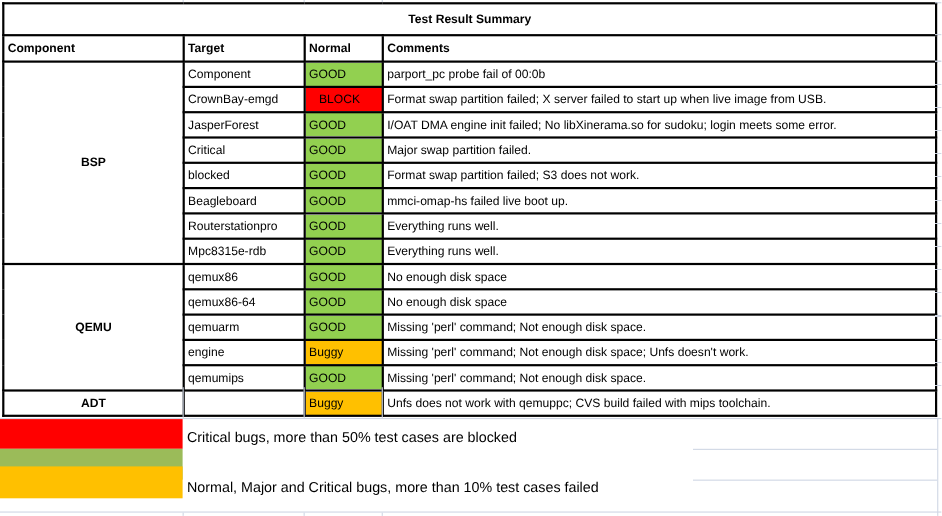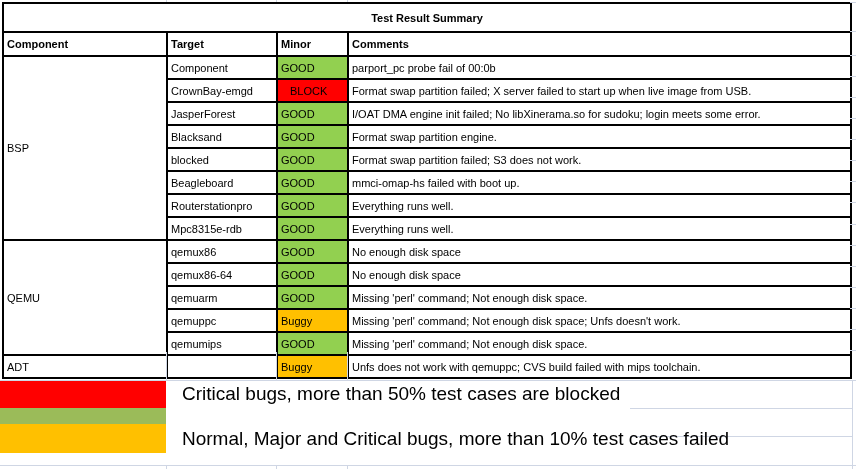--- a/index.html
+++ b/index.html
@@ -12,34 +12,34 @@
     position:absolute;left:2px;top:2px;width:848px;
     border-collapse:collapse;table-layout:fixed;
   }
   table.result td{
     border:2px solid #000;padding:0 3px;font-size:11px;
     vertical-align:middle;overflow:hidden;white-space:nowrap;background:#fff;margin-left:32px;
   }
   tr.title-row td{height:27px;text-align:center;font-weight:bold;}
   tr.header-row td{height:22px;font-weight:bold;border-radius:10px;}
   tr.data-row td{height:21px;}
-  td.component-cell{font-weight:normal;}
+  td.component-cell{text-align:center;font-weight:bold;}
   td.comment-cell{font-size:12.5px;}
   
   .grid{position:absolute;background:#cfd6e4;}
   .vline{width:1px;}
   .hline{height:1px;}
   .right-strip{
     position:absolute;left:850px;top:55px;width:6px;height:297px;
     background:repeating-linear-gradient(to bottom,#cfd6e4 0 1px,transparent 1px 21.07px);
   }
   
   .legend-row{position:absolute;left:0;display:flex;align-items:flex-end;}
   .legend-swatch{width:166px;height:100%;flex:0 0 auto;}
-  .legend-label{margin-left:16px;padding-bottom:3px;font-size:19px;white-space:nowrap;}
+  .legend-label{margin-left:4px;padding-bottom:3px;font-size:13px;white-space:nowrap;}
 </style>
 </head>
 <body>
 
 <div class="grid vline" style="left:166px;top:0;height:2px"></div>
 <div class="grid vline" style="left:276px;top:0;height:2px"></div>
 <div class="grid vline" style="left:347px;top:0;height:2px"></div>
 
 <table class="result">
   <colgroup>
@@ -48,54 +48,54 @@
       <col style="width:71px">
       <col style="width:503px">
     </colgroup>
   <tbody>
       <tr class="title-row">
     <td colspan="4">Test Result Summary</td>
   </tr>
   <tr class="header-row">
     <td>Component</td>
     <td>Target</td>
-    <td>Minor</td>
+    <td>Normal</td>
     <td>Comments</td>
   </tr>
 
   <tr class="data-row">
     <td class="component-cell" rowspan="8">BSP</td>
     <td>Component</td>
     <td style="background: rgb(146, 208, 80);">GOOD</td>
     <td class="comment-cell">parport_pc probe fail of 00:0b</td>
   </tr>
   <tr class="data-row">
     <td>CrownBay-emgd</td>
     <td style="background: rgb(255, 0, 0); padding-left: 12px;">BLOCK</td>
     <td class="comment-cell">Format swap partition failed; X server failed to start up when live image from USB.</td>
   </tr>
   <tr class="data-row">
     <td>JasperForest</td>
     <td style="background: rgb(146, 208, 80);">GOOD</td>
     <td class="comment-cell">I/OAT DMA engine init failed; No libXinerama.so for sudoku; login meets some error.</td>
   </tr>
   <tr class="data-row">
-    <td>Blacksand</td>
+    <td>Critical</td>
     <td style="background: rgb(146, 208, 80);">GOOD</td>
-    <td class="comment-cell">Format swap partition engine.</td>
+    <td class="comment-cell">Major swap partition failed.</td>
   </tr>
   <tr class="data-row">
     <td>blocked</td>
     <td style="background: rgb(146, 208, 80);">GOOD</td>
     <td class="comment-cell">Format swap partition failed; S3 does not work.</td>
   </tr>
   <tr class="data-row">
     <td>Beagleboard</td>
     <td style="background: rgb(146, 208, 80);">GOOD</td>
-    <td class="comment-cell">mmci-omap-hs failed with boot up.</td>
+    <td class="comment-cell">mmci-omap-hs failed live boot up.</td>
   </tr>
   <tr class="data-row">
     <td>Routerstationpro</td>
     <td style="background: rgb(146, 208, 80);">GOOD</td>
     <td class="comment-cell">Everything runs well.</td>
   </tr>
   <tr class="data-row">
     <td>Mpc8315e-rdb</td>
     <td style="background: rgb(146, 208, 80);">GOOD</td>
     <td class="comment-cell">Everything runs well.</td>
@@ -111,21 +111,21 @@
     <td>qemux86-64</td>
     <td style="background: rgb(146, 208, 80);">GOOD</td>
     <td class="comment-cell">No enough disk space</td>
   </tr>
   <tr class="data-row">
     <td>qemuarm</td>
     <td style="background: rgb(146, 208, 80);">GOOD</td>
     <td class="comment-cell">Missing 'perl' command; Not enough disk space.</td>
   </tr>
   <tr class="data-row">
-    <td>qemuppc</td>
+    <td>engine</td>
     <td style="background: rgb(255, 192, 0);">Buggy</td>
     <td class="comment-cell">Missing 'perl' command; Not enough disk space; Unfs doesn't work.</td>
   </tr>
   <tr class="data-row">
     <td>qemumips</td>
     <td style="background: rgb(146, 208, 80);">GOOD</td>
     <td class="comment-cell">Missing 'perl' command; Not enough disk space.</td>
   </tr>
 
   <tr class="data-row">

